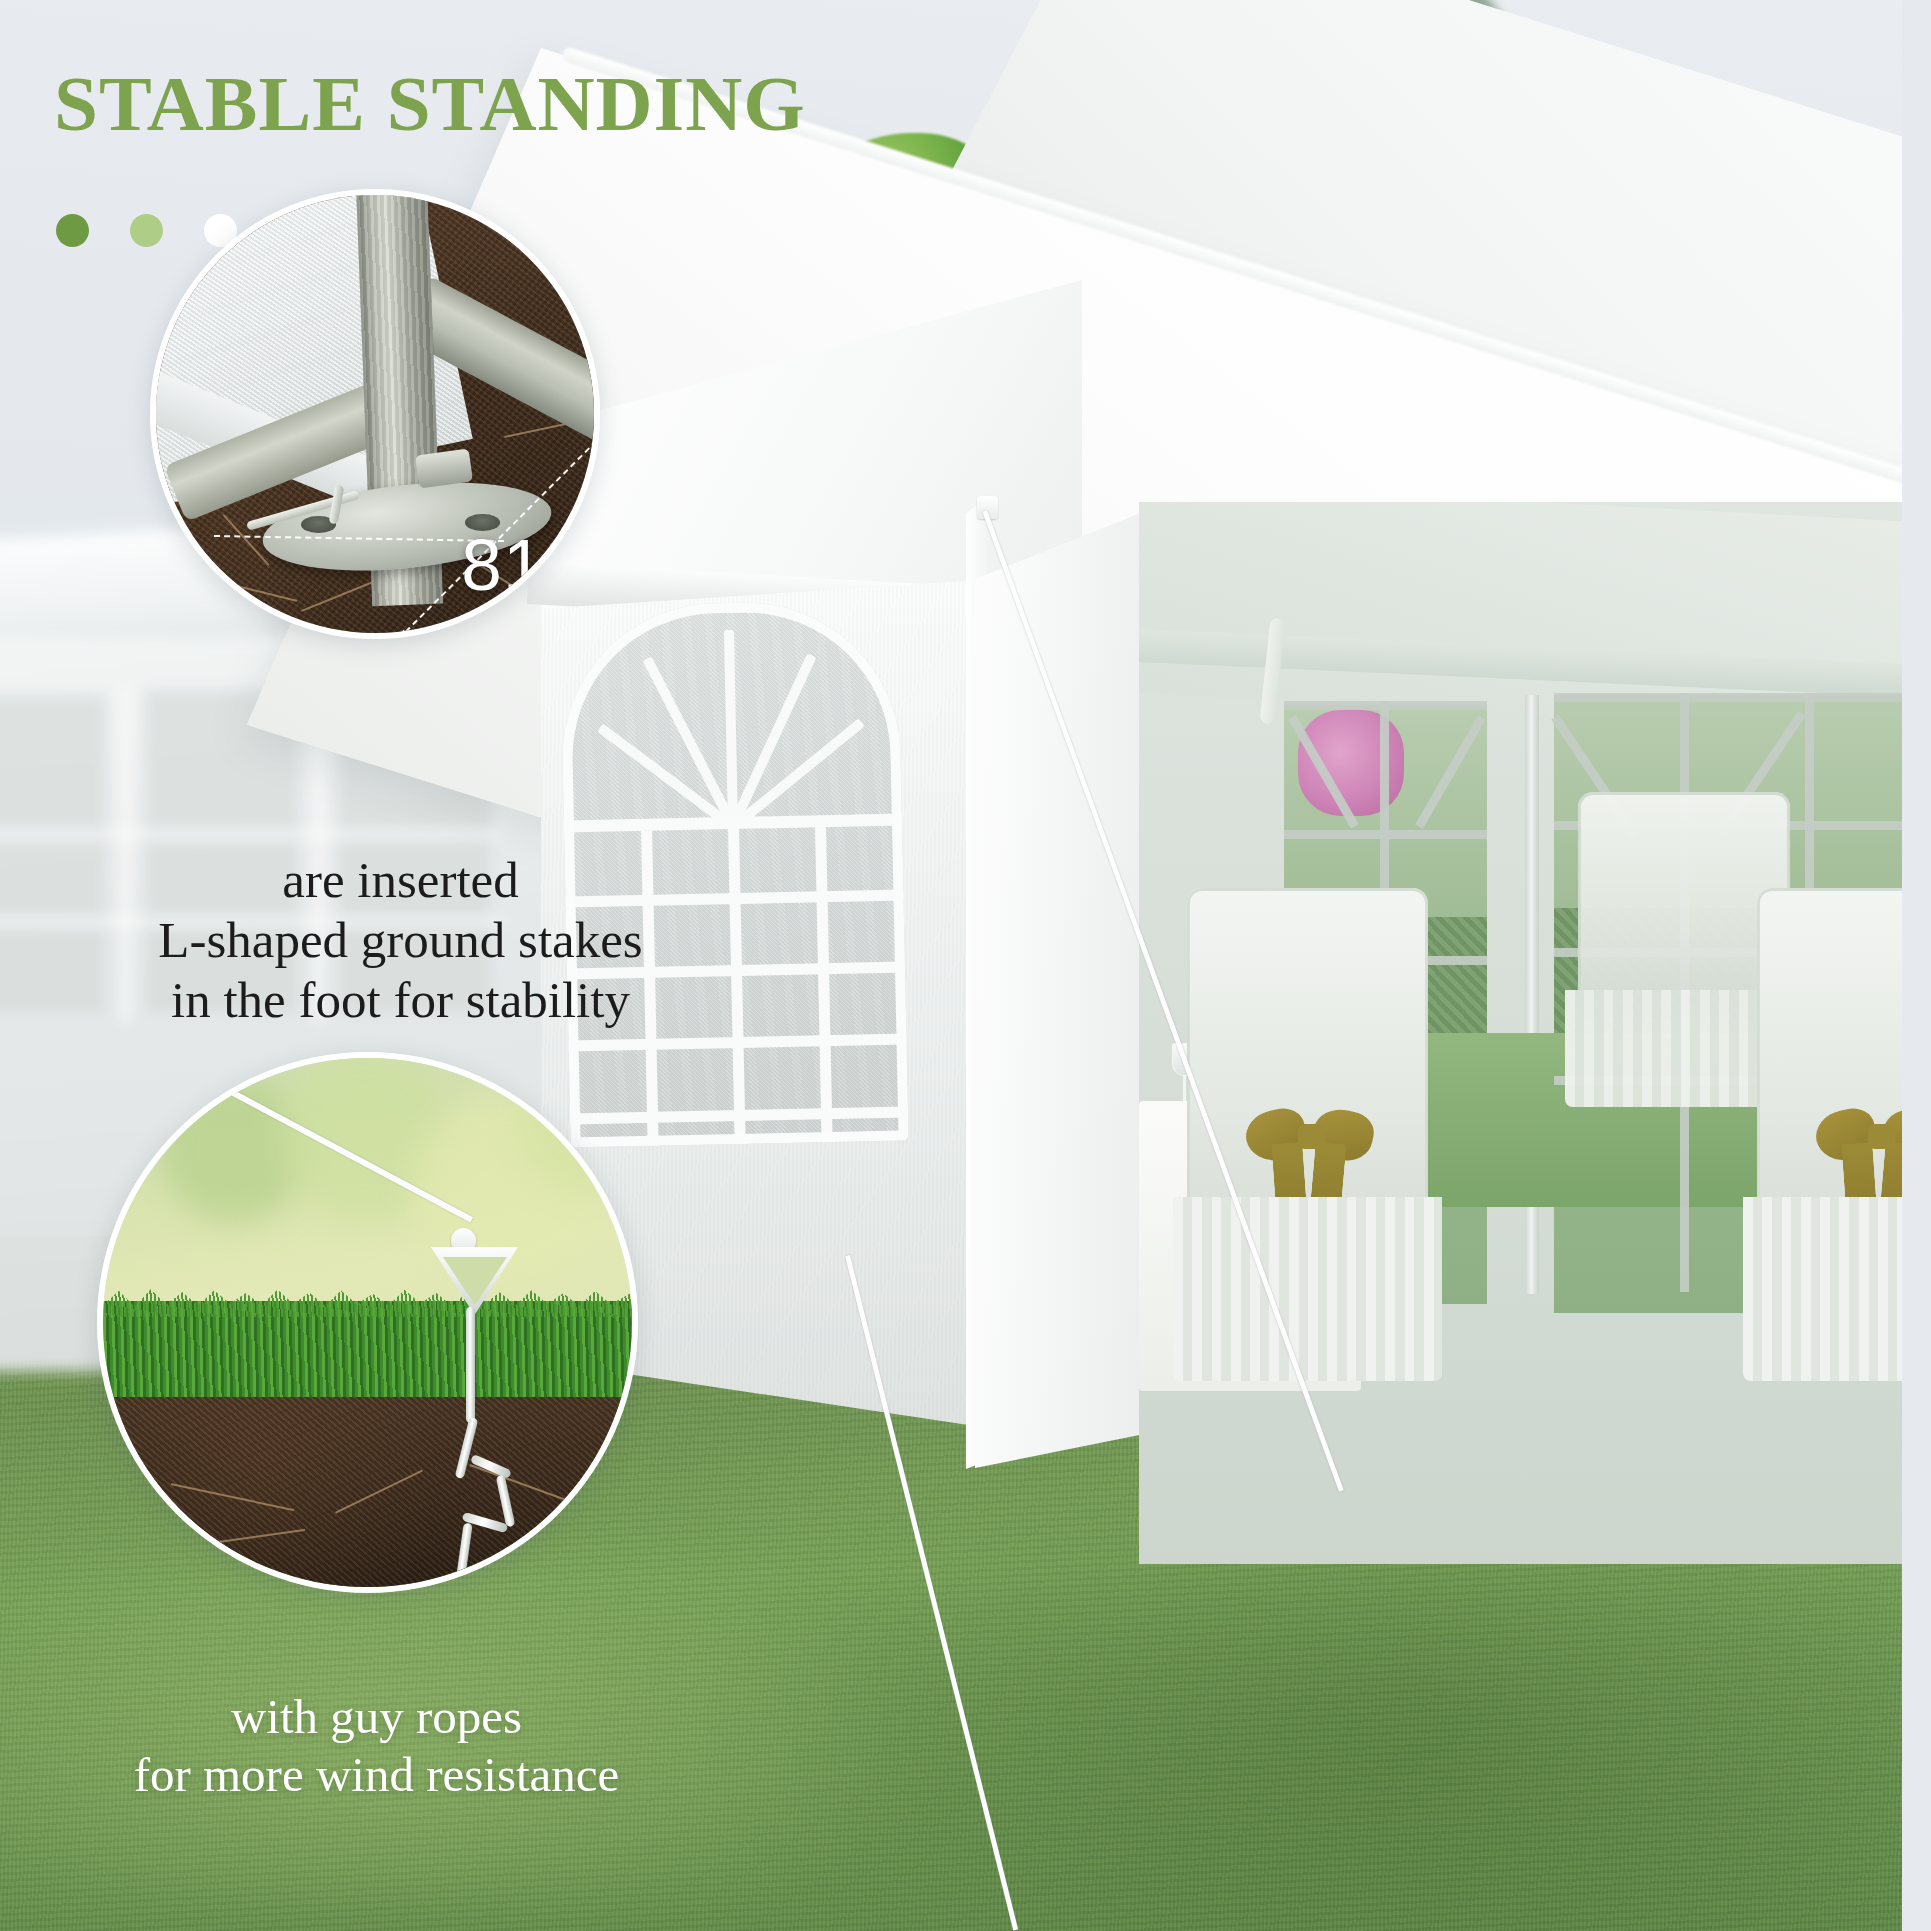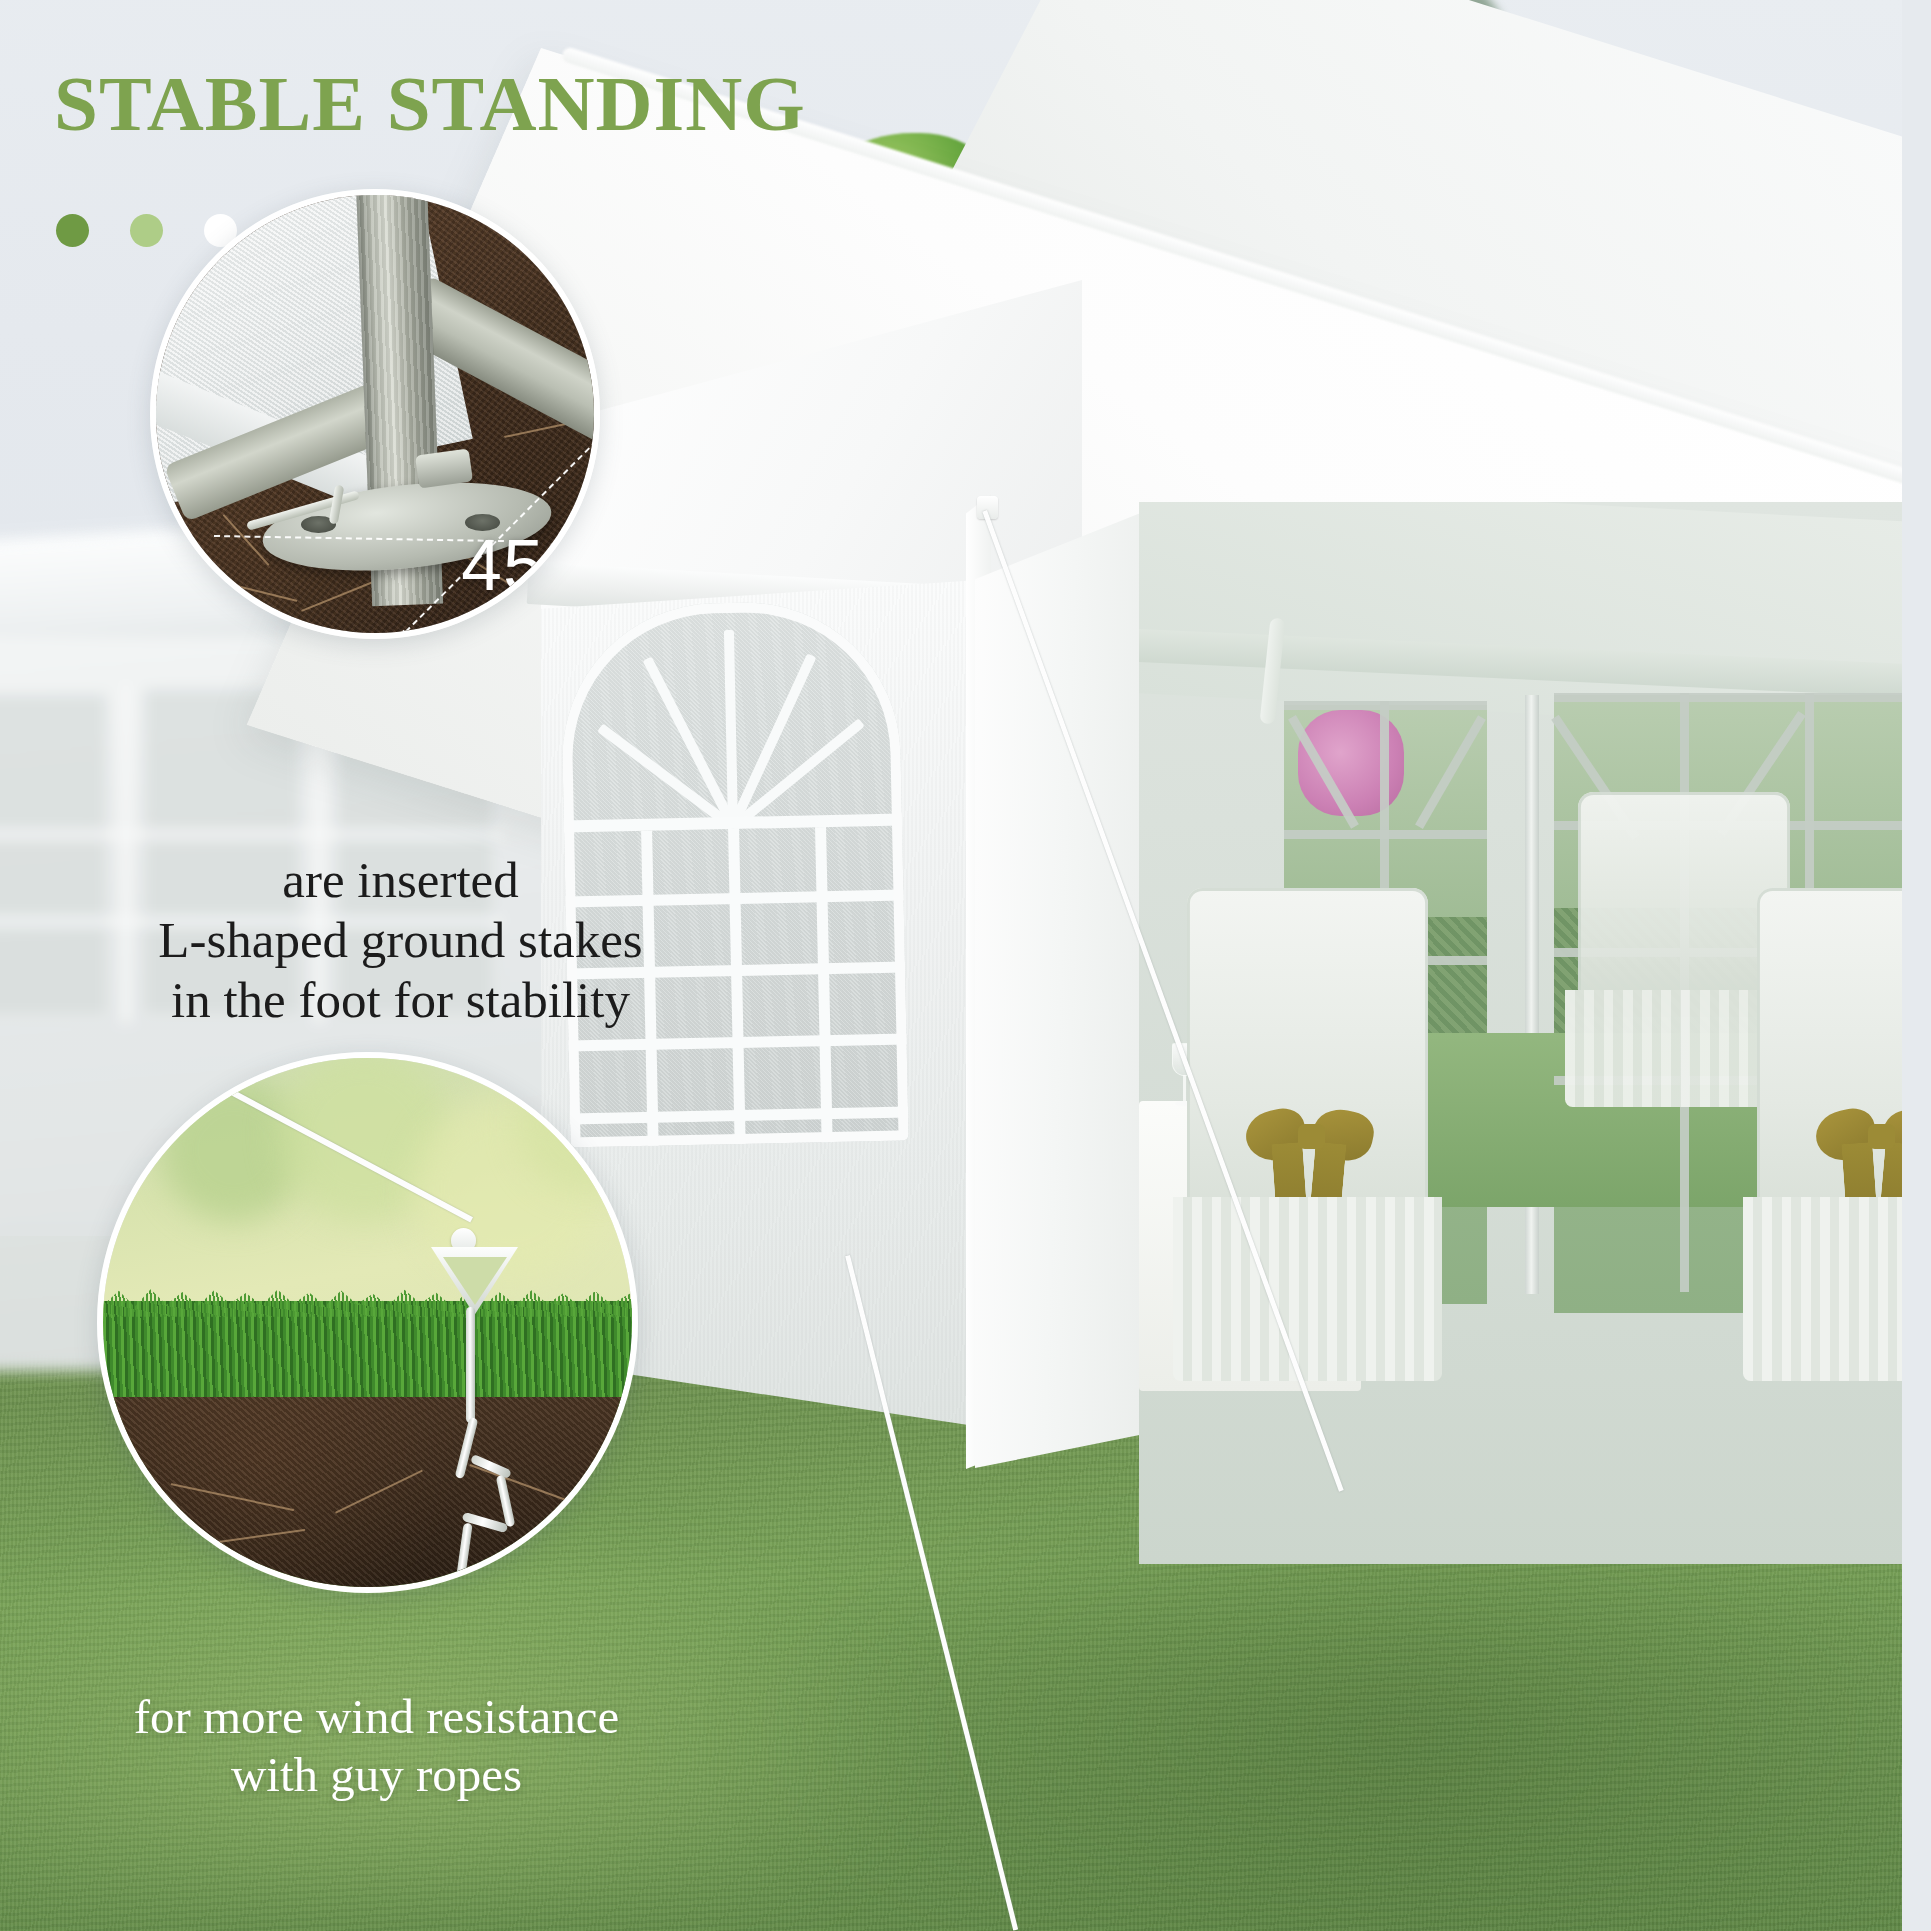--- a/index.html
+++ b/index.html
@@ -438,21 +438,21 @@
     <div class="base-hole" style="left:309px; top:319px;"></div>
     <div class="bolt"></div>
     <div class="l-stake"></div>
     <div class="l-stake2"></div>
 
     <div class="dash" style="left:249px; top:436px; width:290px; transform:rotate(-45deg);"></div>
     <div class="dash" style="left:249px; top:436px; width:203px; transform:rotate(42deg);"></div>
     <div class="dash" style="left:249px; top:436px; width:222px; transform:rotate(133deg);"></div>
     <div class="dash" style="left:58px;  top:340px; width:290px; transform:rotate(1deg);"></div>
 
-    <div class="angle-label">45°</div>
+    <div class="angle-label">81°</div>
   </div>
 
   <div class="caption" id="cap-top">
     <span class="ln">are inserted</span>
     <span class="ln">L-shaped ground stakes</span>
     <span class="ln">in the foot for stability</span>
   </div>
 
   <div class="circle" id="circle-bot">
     <div class="bokeh-sky"></div>
@@ -480,18 +480,18 @@
     <div class="spiral-seg" style="left:363px; top:249px; width:8.7px;  height:116px;"></div>
     <div class="spiral-seg" style="left:359px; top:359px; width:8.7px;  height:62px; transform:rotate(14deg);"></div>
     <div class="spiral-seg" style="left:367px; top:404px; width:42px; height:8.7px;  transform:rotate(24deg);"></div>
     <div class="spiral-seg" style="left:398px; top:417px; width:8.7px;  height:52px; transform:rotate(-12deg);"></div>
     <div class="spiral-seg" style="left:359px; top:460px; width:46px; height:8.7px;  transform:rotate(16deg);"></div>
     <div class="spiral-seg" style="left:357px; top:465px; width:8.7px;  height:54px; transform:rotate(8deg);"></div>
     <div class="spiral-seg" style="left:365px; top:510px; width:44px; height:8.7px;  transform:rotate(-20deg);"></div>
   </div>
 
   <div class="caption" id="cap-bot">
+    <span class="ln">with guy ropes</span>
     <span class="ln">for more wind resistance</span>
-    <span class="ln">with guy ropes</span>
   </div>
 
 </div>
 
 
 </body></html>

